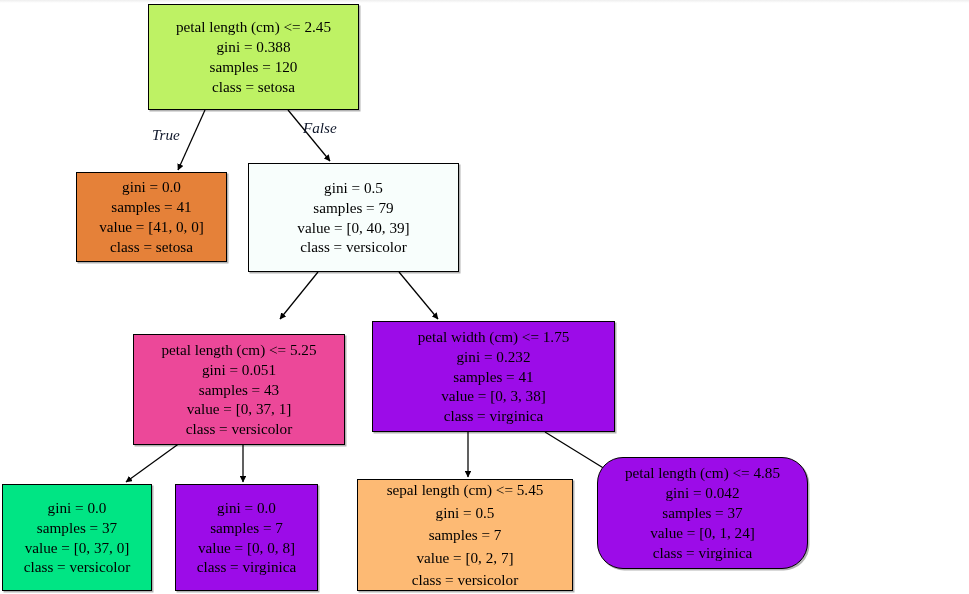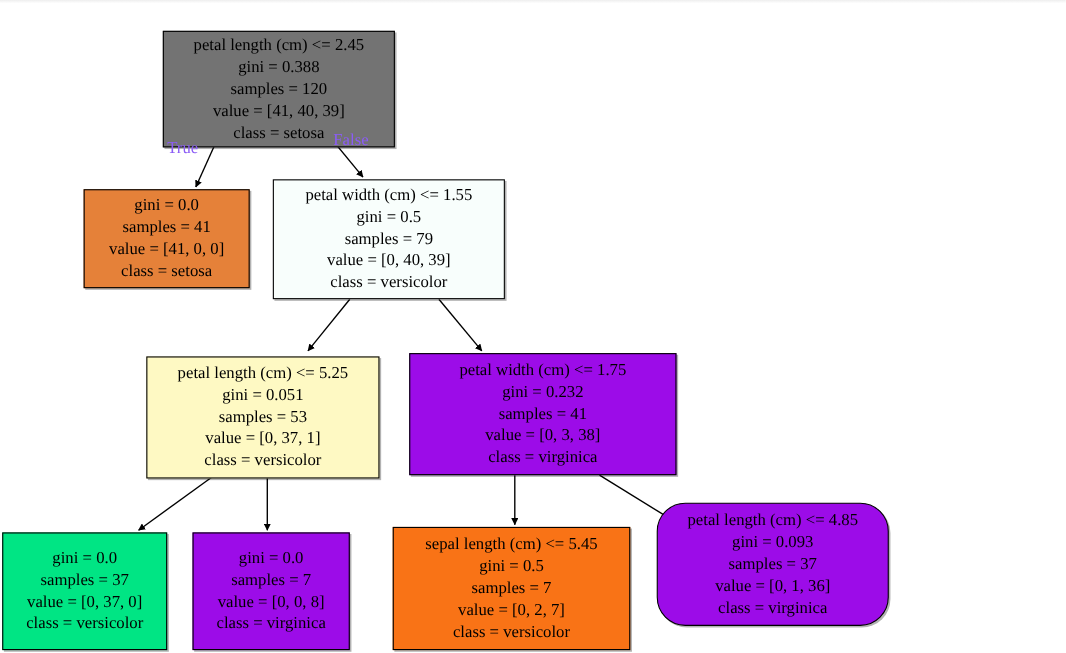--- a/index.html
+++ b/index.html
@@ -49,23 +49,24 @@
     box-shadow: 1.5px 1.5px 0 rgba(0,0,0,0.30);
     z-index: 2;
   }
   .node .ln {
     display: block;
   }
   .edge-label {
     position: absolute;
     font-size: 15.2px;
     line-height: 1;
-    color: #8b5cf6;
+    color: #0f172a;
     white-space: nowrap;
     z-index: 3;
+    font-style: italic;
   }
 </style>
 </head>
 <body>
 
 <div id="canvas">
   <div id="top-shade"></div>
   <svg id="edges" viewBox="0 0 969 594" width="969" height="594" xmlns="http://www.w3.org/2000/svg">
     <defs>
       <marker id="arrow" viewBox="0 0 10 10" refX="9.2" refY="5" markerWidth="5.2" markerHeight="5.2" orient="auto-start-reverse">
@@ -77,44 +78,42 @@
         <line x1="288" y1="110" x2="330" y2="161" marker-end="url(#arrow)"></line>
         <line x1="318" y1="272" x2="280" y2="319" marker-end="url(#arrow)"></line>
         <line x1="399" y1="272" x2="438" y2="319" marker-end="url(#arrow)"></line>
         <line x1="195" y1="432" x2="126" y2="482" marker-end="url(#arrow)"></line>
         <line x1="243" y1="432" x2="243" y2="482" marker-end="url(#arrow)"></line>
         <line x1="468" y1="432" x2="468" y2="477" marker-end="url(#arrow)"></line>
         <line x1="545" y1="432" x2="618" y2="477" marker-end="url(#arrow)"></line>
       </g>
   </svg>
   <div id="nodes-layer">
-      <div class="node" style="left: 148px; top: 4px; width: 211px; height: 106px; background: #737373; margin-top: 24px;">
+      <div class="node" style="left: 148px; top: 4px; width: 211px; height: 106px; background: #bef264;">
         <span class="ln">petal length (cm) &lt;= 2.45</span>
         <span class="ln">gini = 0.388</span>
         <span class="ln">samples = 120</span>
-        <span class="ln">value = [41, 40, 39]</span>
         <span class="ln">class = setosa</span>
       </div>
       <div class="node" style="left: 76px; top: 172px; width: 151px; height: 90px; background: rgb(229, 129, 57);">
         <span class="ln">gini = 0.0</span>
         <span class="ln">samples = 41</span>
         <span class="ln">value = [41, 0, 0]</span>
         <span class="ln">class = setosa</span>
       </div>
       <div class="node" style="left: 248px; top: 163px; width: 211px; height: 109px; background: rgb(248, 254, 252);">
-        <span class="ln">petal width (cm) &lt;= 1.55</span>
         <span class="ln">gini = 0.5</span>
         <span class="ln">samples = 79</span>
         <span class="ln">value = [0, 40, 39]</span>
         <span class="ln">class = versicolor</span>
       </div>
-      <div class="node" style="left: 133px; top: 324px; width: 212px; height: 111px; background: #fef9c3;">
+      <div class="node" style="left: 133px; top: 334px; width: 212px; height: 111px; background: #ec4899;">
         <span class="ln">petal length (cm) &lt;= 5.25</span>
         <span class="ln">gini = 0.051</span>
-        <span class="ln">samples = 53</span>
+        <span class="ln">samples = 43</span>
         <span class="ln">value = [0, 37, 1]</span>
         <span class="ln">class = versicolor</span>
       </div>
       <div class="node" style="left: 372px; top: 321px; width: 243px; height: 111px; background: rgb(156, 12, 232);">
         <span class="ln">petal width (cm) &lt;= 1.75</span>
         <span class="ln">gini = 0.232</span>
         <span class="ln">samples = 41</span>
         <span class="ln">value = [0, 3, 38]</span>
         <span class="ln">class = virginica</span>
       </div>
@@ -123,32 +122,32 @@
         <span class="ln">samples = 37</span>
         <span class="ln">value = [0, 37, 0]</span>
         <span class="ln">class = versicolor</span>
       </div>
       <div class="node" style="left: 175px; top: 484px; width: 143px; height: 107px; background: rgb(156, 12, 232);">
         <span class="ln">gini = 0.0</span>
         <span class="ln">samples = 7</span>
         <span class="ln">value = [0, 0, 8]</span>
         <span class="ln">class = virginica</span>
       </div>
-      <div class="node" style="left: 357px; top: 479px; width: 216px; height: 112px; background: #f97316;">
+      <div class="node" style="left: 357px; top: 479px; width: 216px; height: 112px; background: #fdba74; justify-content: space-between;">
         <span class="ln">sepal length (cm) &lt;= 5.45</span>
         <span class="ln">gini = 0.5</span>
         <span class="ln">samples = 7</span>
         <span class="ln">value = [0, 2, 7]</span>
         <span class="ln">class = versicolor</span>
       </div>
       <div class="node" style="left: 597px; top: 457px; width: 211px; height: 112px; background: rgb(156, 12, 232); border-radius: 26px;">
         <span class="ln">petal length (cm) &lt;= 4.85</span>
-        <span class="ln">gini = 0.093</span>
+        <span class="ln">gini = 0.042</span>
         <span class="ln">samples = 37</span>
-        <span class="ln">value = [0, 1, 36]</span>
+        <span class="ln">value = [0, 1, 24]</span>
         <span class="ln">class = virginica</span>
       </div>
     </div>
   <div id="labels-layer">
       <div class="edge-label" style="left: 152px; top: 127px;">True</div>
       <div class="edge-label" style="left: 303px; top: 120px;">False</div>
     </div>
 </div>
 
 </body></html>

